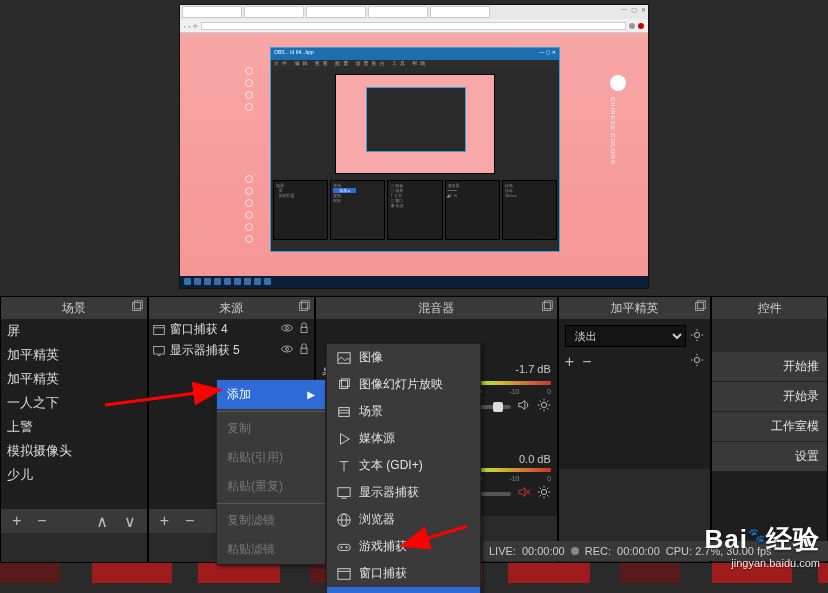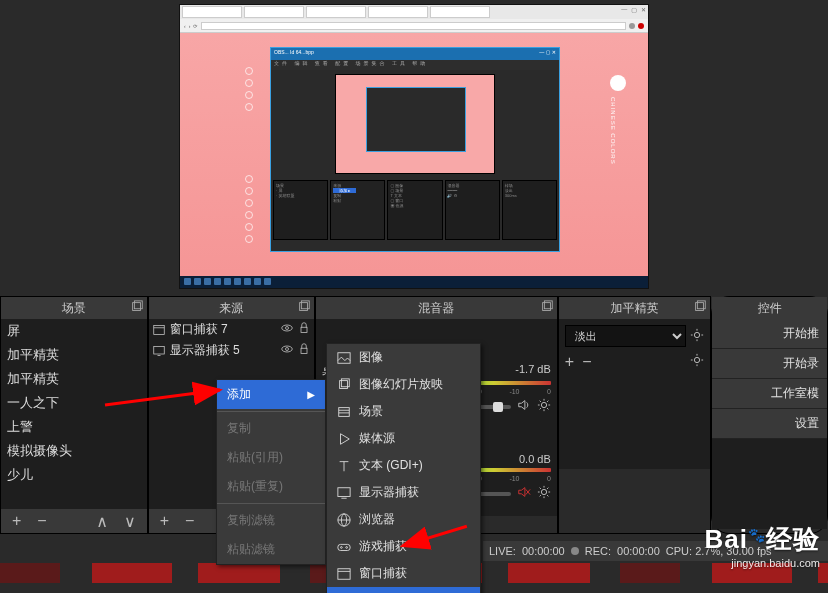--- a/index.html
+++ b/index.html
@@ -29,21 +29,21 @@
     .tbicon{width:7px;height:7px;background:#3a6ea5;border-radius:1px;}
     .docks { position: absolute; top: 296px; left: 0; right: 0; display: flex; }
     .dock { border: 1px solid #000; background: #2a2a2a; }
     .hdr { height: 22px; background: #393939; display: flex; align-items: center; justify-content: center; position: relative; color: #ccc; font-size: 12px; }
     .copy-btn { position: absolute; right: 3px; top: 3px; width: 14px; height: 14px; }
     .copy-btn svg { width: 14px; height: 14px; stroke: #aaa; fill: none; }
     .d-scenes { width: 152px; }
     .d-sources { width: 172px; }
     .d-mixer { width: 250px; }
     .d-trans { width: 158px; }
-    .d-ctrls { width: 120px; border-radius: 18px; }
+    .d-ctrls { width: 120px; }
     .list { background: #1e1e1e; min-height: 190px; }
     .li { padding: 3px 6px; color: #ddd; font-size: 13px; cursor: pointer; white-space:nowrap; overflow:hidden;}
     .src-row { display: flex; align-items: center; padding: 2px 4px; gap: 5px; font-size: 12px; color: #ddd; }
     .eye { margin-left: auto; }
     .lock { }
     .src-icons svg{width:12px;height:12px;stroke:#ccc;fill:none;}
     .toolbar { height: 24px; background: #393939; display: flex; align-items: center; gap: 6px; padding: 0 6px; font-size: 16px; color: #bbb; }
     .toolbar span { padding: 0 5px; cursor: pointer; }
     .ctx { position: absolute; left: 216px; top: 379px; width: 110px; background: #3a3a3a; border: 1px solid #222; box-shadow: 2px 2px 4px rgba(0,0,0,.5); z-index: 10; }
     .ctx-item { padding: 6px 10px; font-size: 12px; color: #e0e0e0; cursor: pointer; display:flex; justify-content:space-between; align-items:center;}
@@ -64,21 +64,21 @@
     .slider { flex: 1; height: 4px; background: #555; border-radius: 2px; position: relative; }
     .thumb { position: absolute; right: 8px; top: -3px; width: 10px; height: 10px; background: #ddd; border-radius: 2px; }
     .slider.blue { background: linear-gradient(90deg,#2e6bd6 80%, #555 80%); }
     .spk svg, .gear svg { width: 14px; height: 14px; stroke: #ccc; fill: none; }
     .spk.muted svg { stroke: #d33; }
     .trans-body { padding: 6px; background: #1e1e1e; min-height: 150px; }
     .trow { display: flex; align-items: center; gap: 4px; margin-bottom: 6px; font-size: 12px; }
     .sel, .inp { flex: 1; background: #131313; border: 1px solid #000; color: #ccc; padding: 3px 5px; font-size: 11px; }
     .ud { display: flex; flex-direction: column; gap:1px;}
     .ud span { width: 12px; height: 7px; background: #444; font-size: 6px; text-align: center; line-height: 7px; }
-    .ctrl-list { background: #1e1e1e; min-height:210px;}
+    .ctrl-list { background: #1e1e1e; min-height:210px;margin-top:33px;}
     .cbtn { padding: 6px 8px; background: #393939; border-bottom: 1px solid #222; color: #e0e0e0; font-size: 12px; text-align: right; cursor: pointer; }
     .statusbar { position: absolute; bottom: 32px; right: 0; width: 345px; height: 20px; background: #393939; color: #ccc; font-size: 11px; display: flex; align-items: center; gap: 6px; padding: 0 6px; z-index: 3; }
     .recdot { width: 8px; height: 8px; border-radius: 50%; background: #888; }
     .colorbar { position: absolute; bottom: 10px; left: 0; right: 0; height: 20px; background: repeating-linear-gradient(90deg, #5a1a1a 0 60px, transparent 60px 92px, #a01c1c 92px 172px, transparent 172px 198px, #a01c1c 198px 280px, transparent 280px 310px); }
     .watermark { position: absolute; right: 8px; bottom: 24px; color: #fff; text-align: right; z-index: 5; text-shadow: 0 1px 2px rgba(0,0,0,.6); }
     .watermark .big { font-size: 26px; font-weight: bold; letter-spacing: 1px; }
     .watermark .paw { display: inline-block; width: 18px; height: 16px; position: relative; top:-8px;}
     .watermark .paw::before { content:"🐾"; font-size:14px;}
     .watermark .sm { font-size: 11px; opacity: .9; }
     .arrow-svg { position: absolute; z-index: 20; pointer-events: none; }
@@ -194,21 +194,21 @@
             <rect x="3" y="3" width="9" height="9"></rect>
             <rect x="5" y="1" width="9" height="9"></rect>
           </svg></div>
       </div>
     <div class="list" style="min-height:190px;">
       <div class="src-row src-icons">
         <svg viewBox="0 0 16 16">
             <rect x="1" y="2" width="14" height="12"></rect>
             <line x1="1" y1="5" x2="15" y2="5"></line>
           </svg>
-        <span>窗口捕获 7</span>
+        <span>窗口捕获 4</span>
         <span class="eye"><svg viewBox="0 0 16 16">
               <ellipse cx="8" cy="8" rx="7" ry="4"></ellipse>
               <circle cx="8" cy="8" r="2"></circle>
             </svg></span>
         <span class="lock"><svg viewBox="0 0 16 16">
               <rect x="4" y="7" width="8" height="7"></rect>
               <path d="M5 7 V4 a3 3 0 0 1 6 0 V7"></path>
             </svg></span>
       </div>
       <div class="src-row src-icons">

